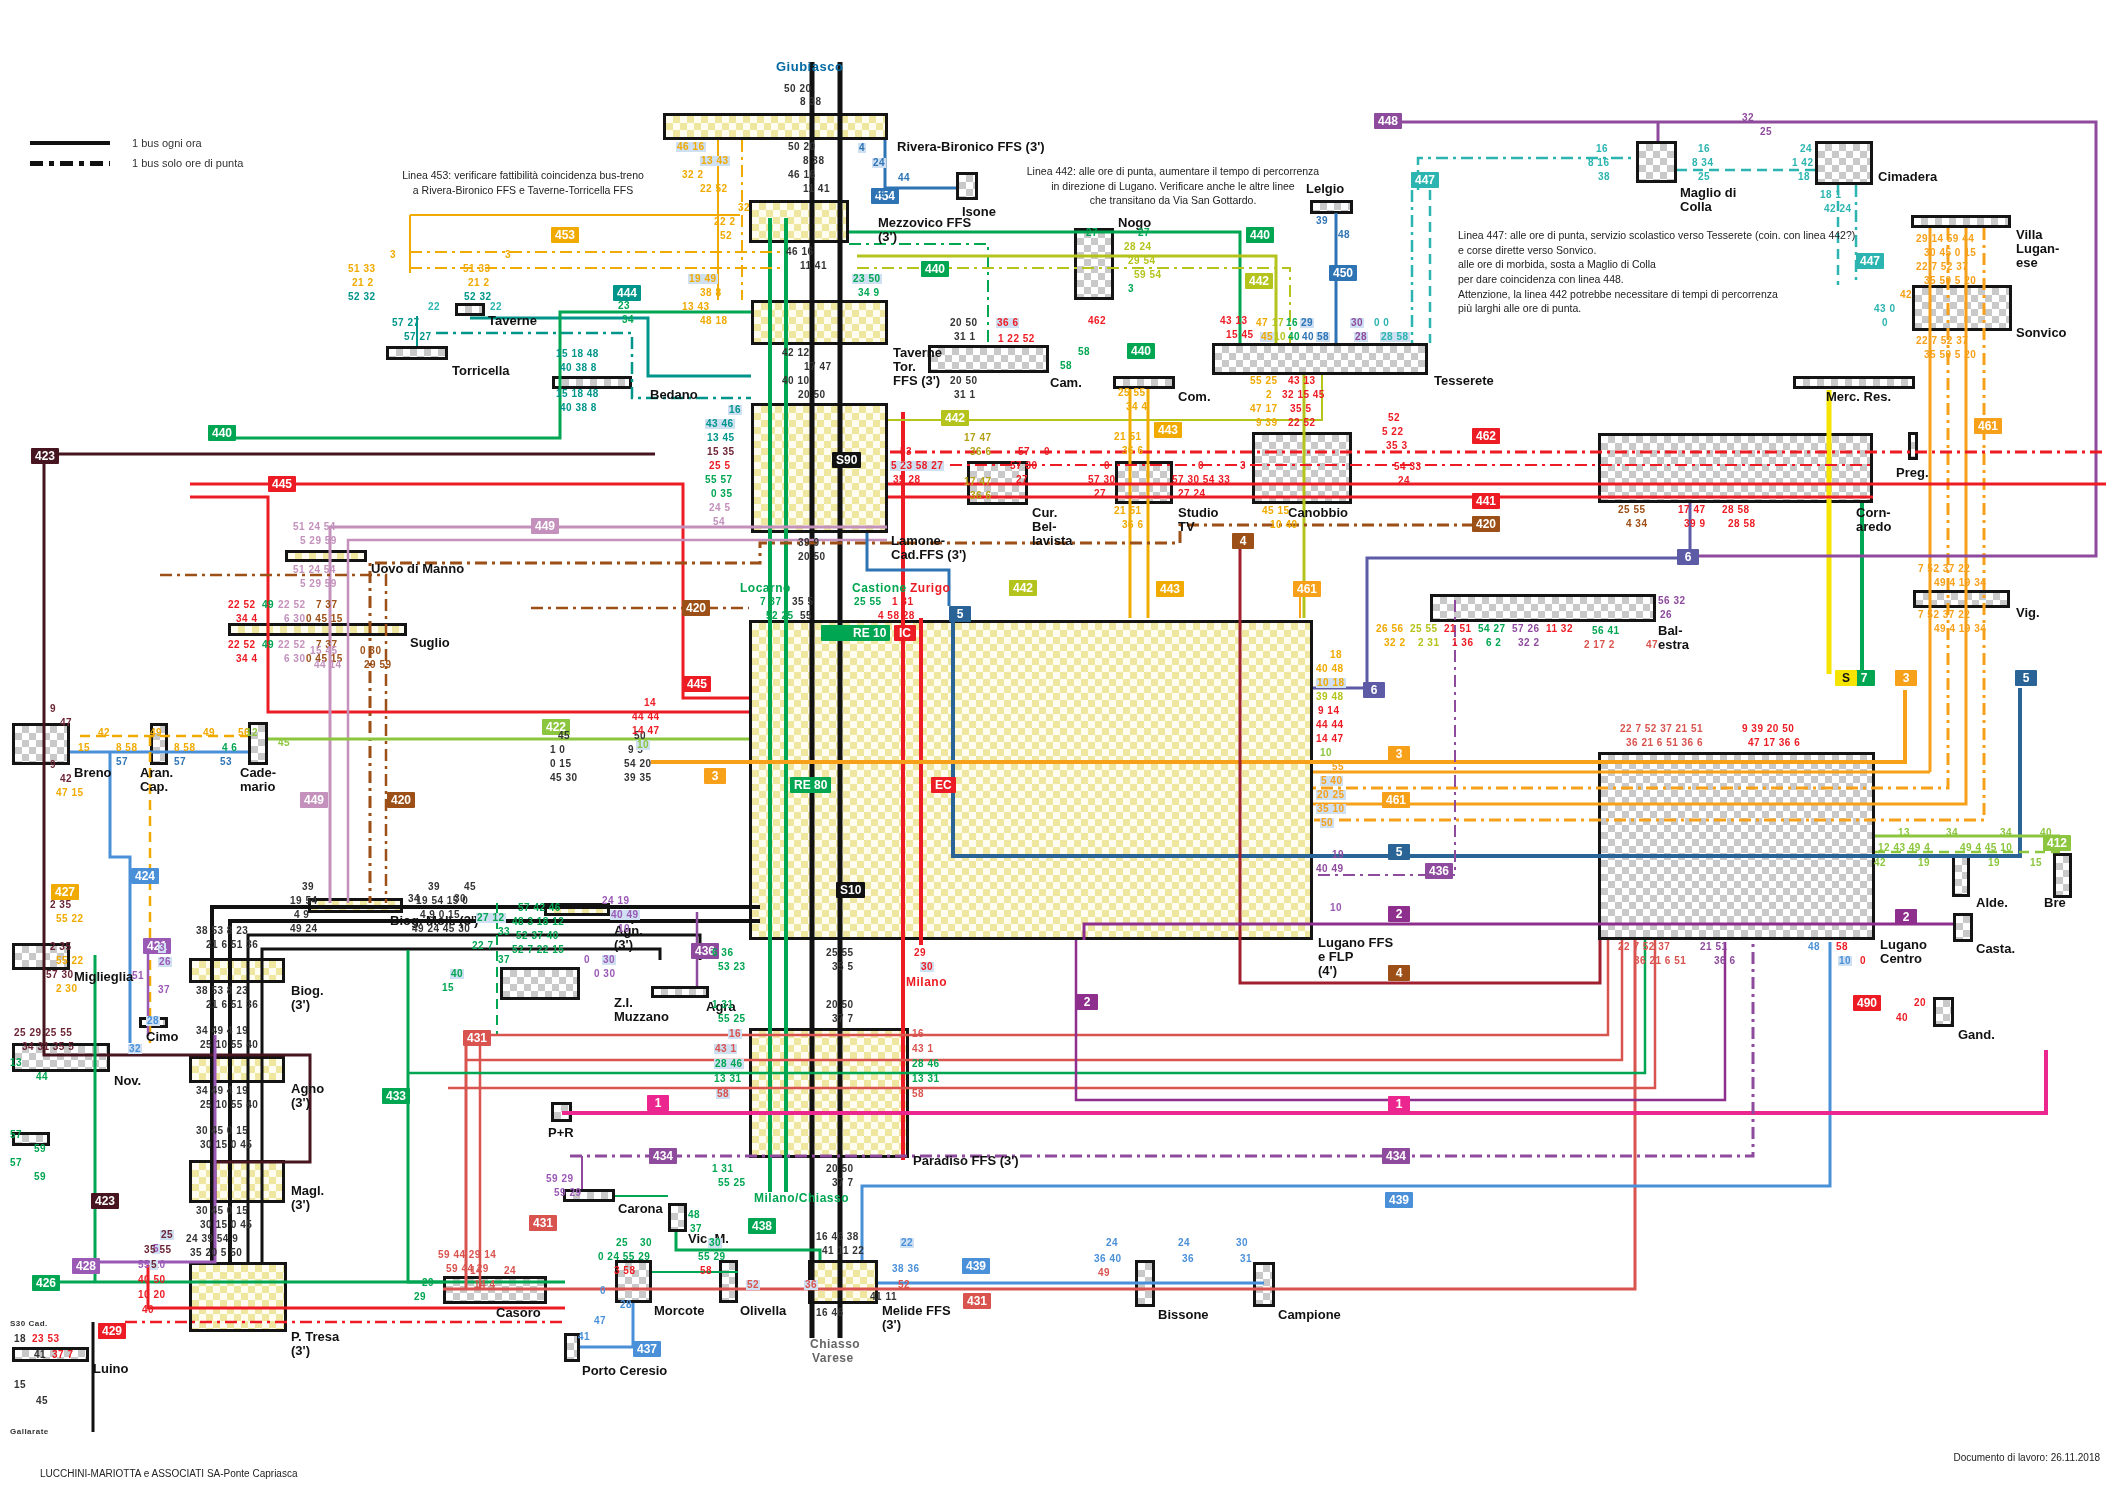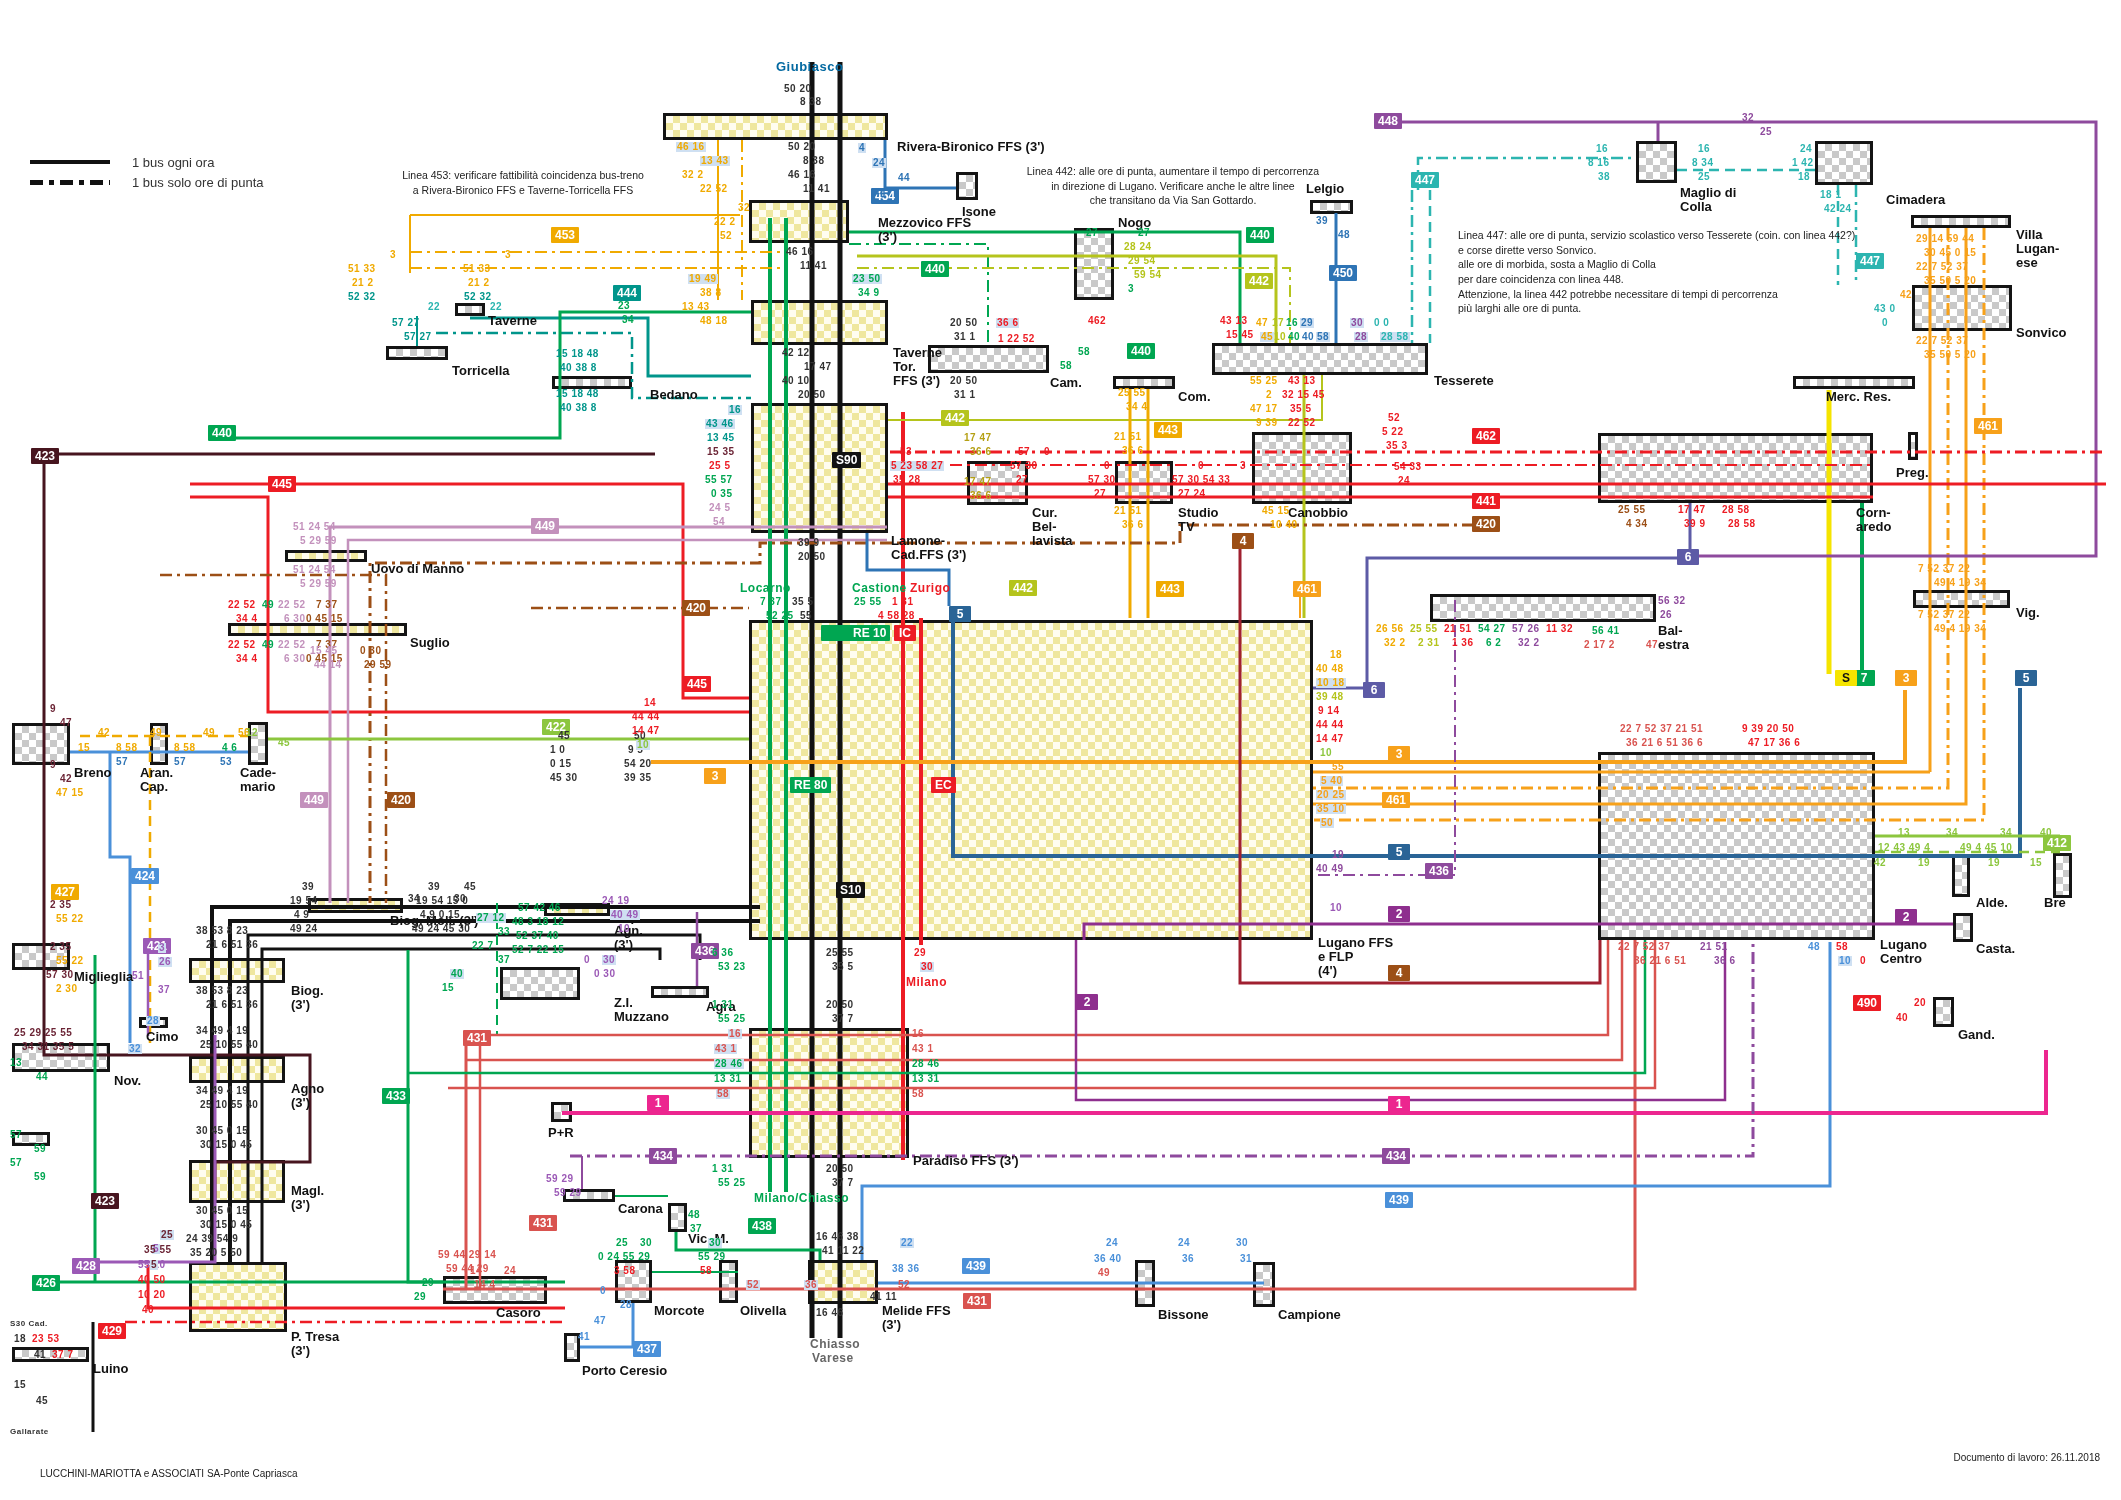--- a/index.html
+++ b/index.html
@@ -1,19 +1,19 @@
 <!DOCTYPE html>
 <html><head>
 <meta charset="utf-8">
 <style>
   html,body{margin:0;padding:0;background:#fff;}
   body{font-family:"Liberation Sans",sans-serif;}
   #stage{position:relative;width:2121px;height:1500px;background:#fff;overflow:hidden;}
   #page-title{position:absolute;left:14px;top:6px;margin:0;font-size:23px;font-weight:bold;color:#e32128;}
-  .legend{position:absolute;left:30px;top:152px;font-size:13px;color:#333;}
+  .legend{position:absolute;left:30px;top:133px;font-size:11px;color:#333;}
   .legend-row{display:flex;align-items:center;height:20px;}
   .ln{display:inline-block;width:80px;height:4px;margin-right:22px;background:#111;}
   .ln.dashed{background:repeating-linear-gradient(90deg,#111 0 13px,transparent 13px 19px,#111 19px 24px,transparent 24px 30px);height:5px;}
   .stn{position:absolute;border:3px solid #141414;box-sizing:border-box;}
   .stn.y{background:repeating-conic-gradient(#efe79f 0% 25%, #fffdf0 0% 50%);background-size:14px 14px;}
   .stn.g{background:repeating-conic-gradient(#c9c9c9 0% 25%, #ffffff 0% 50%);background-size:14px 14px;}
   .lbl{position:absolute;font-size:13px;font-weight:bold;color:#111;line-height:1.08;white-space:pre-line;}
   .badge{position:absolute;min-width:14px;padding:1px 4px;font-size:12px;font-weight:bold;color:#fff;text-align:center;border-radius:1px;line-height:1.2;white-space:nowrap;}
   .tm{position:absolute;font-size:10px;font-weight:bold;line-height:1;white-space:nowrap;letter-spacing:0.5px;}
   .tm.hl{background:#cfe0f2;padding:0 1px;}
@@ -225,21 +225,21 @@
       <div class="lbl" style="left: 1178px; top: 506px;">Studio
 TV</div>
       <div class="lbl" style="left: 1288px; top: 506px;">Canobbio</div>
       <div class="lbl" style="left: 1032px; top: 506px;">Cur.
 Bel-
 lavista</div>
       <div class="lbl" style="left: 1826px; top: 390px;">Merc. Res.</div>
       <div class="lbl" style="left: 2016px; top: 326px;">Sonvico</div>
       <div class="lbl" style="left: 1680px; top: 186px;">Maglio di
 Colla</div>
-      <div class="lbl" style="left: 1878px; top: 193px; margin-left: 8px;">Cimadera</div>
+      <div class="lbl" style="left: 1878px; top: 170px;">Cimadera</div>
       <div class="lbl" style="left: 2016px; top: 228px;">Villa
 Lugan-
 ese</div>
       <div class="lbl" style="left: 1896px; top: 466px;">Preg.</div>
       <div class="lbl" style="left: 1856px; top: 506px;">Corn-
 aredo</div>
       <div class="lbl" style="left: 1658px; top: 624px;">Bal-
 estra</div>
       <div class="lbl" style="left: 2016px; top: 606px;">Vig.</div>
       <div class="lbl" style="left: 410px; top: 636px;">Suglio</div>

